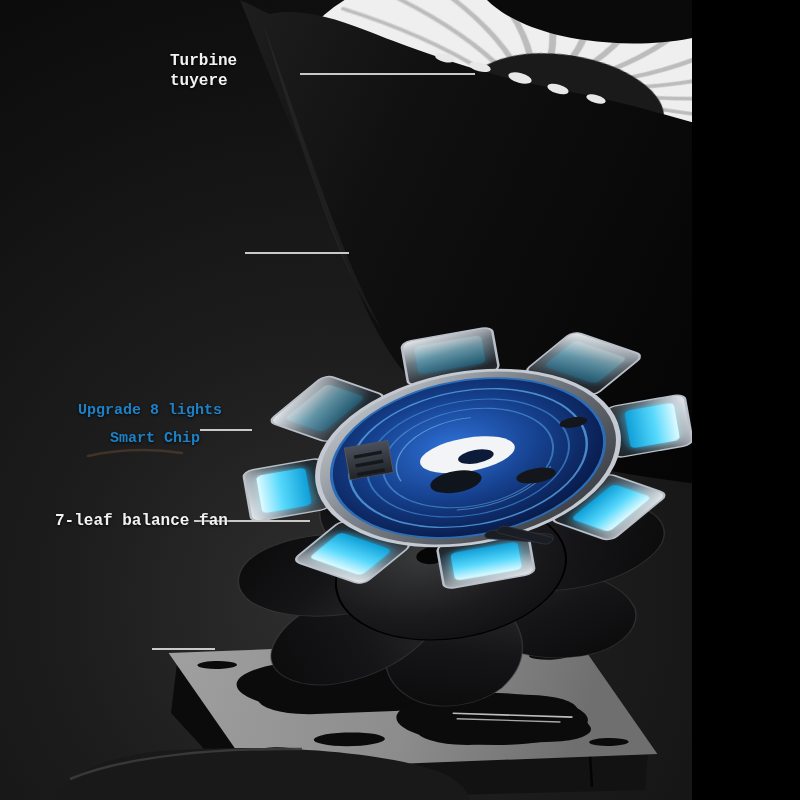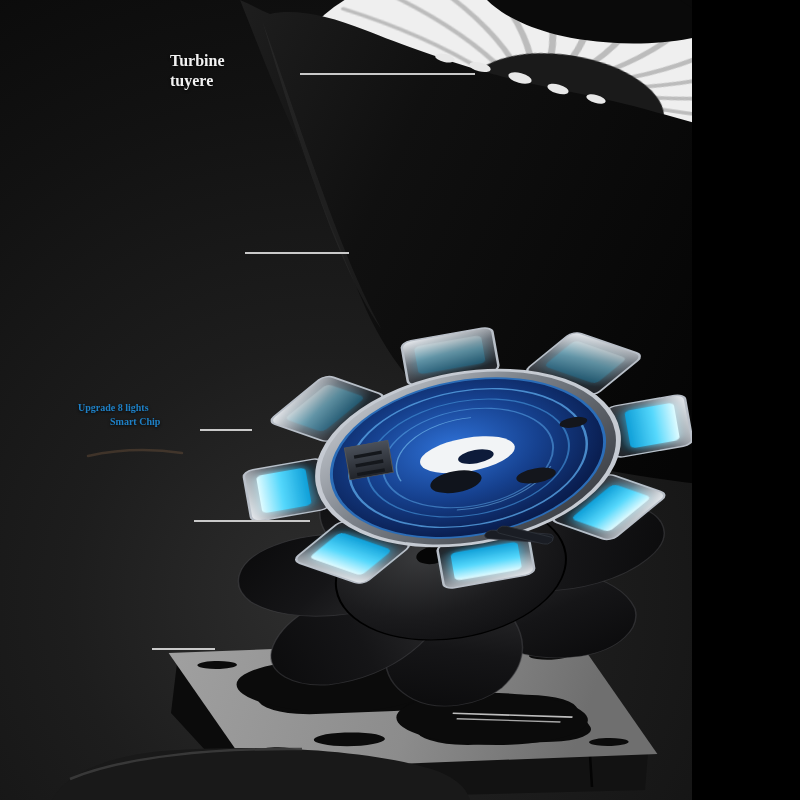--- a/index.html
+++ b/index.html
@@ -1,22 +1,22 @@
 <!DOCTYPE html>
 <html style="--c-label_blue: #1e80c6; --c-led_cyan: #7fe8ff; --c-pcb_blue: #16418f; --c-body_black: #0c0c0c; --c-turbine_white: #efefef; --c-frame_gray: #969696;"><head>
 <meta charset="utf-8">
 <style>
   html,body{margin:0;padding:0;background:#000;}
   .stage{position:relative;width:692px;height:800px;overflow:hidden;
-         font-family:Liberation Serif, serif;background:#0b0b0b;}
+         font-family:Liberation Mono, monospace;background:#0b0b0b;}
   svg.scene{position:absolute;left:0;top:0;}
   .label{position:absolute;font-weight:700;white-space:pre-line;
          text-shadow:0 1px 3px rgba(0,0,0,.85);line-height:1.25;}
   .label.white{color:#f2f2f2;font-size:16px;}
-  .label.blue{color:var(--c-label_blue,#1e80c6);font-size:10px;}
+  .label.blue{color:var(--c-label_blue,#1e80c6);font-size:15px;}
 </style>
 </head>
 <body>
 
 <div class="stage">
 
 <svg class="scene" width="800" height="800" viewBox="0 0 800 800">
   <defs>
     <radialGradient id="bgG" cx="40%" cy="75%" r="90%">
       <stop offset="0" stop-color="#2e2e2e"></stop>
@@ -242,14 +242,15 @@
     <line x1="245" y1="253" x2="349" y2="253"></line>
     <line x1="200" y1="430" x2="252" y2="430"></line>
     <line x1="194" y1="521" x2="310" y2="521"></line>
     <line x1="152" y1="649" x2="215" y2="649"></line>
   </g>
 </svg>
 
   <div class="label white" style="left:170px;top:51px;">Turbine
 tuyere</div>
   <div class="label blue" style="left:78px;top:402px;">Upgrade 8 lights</div>
-  <div class="label blue" style="left:110px;top:416px;">Smart Chip</div>
+  <div class="label blue" style="left:110px;top:430px;">Smart Chip</div>
+  <div class="label white" style="left:55px;top:511px;">7-leaf balance fan</div>
 </div>
 
 </body></html>

